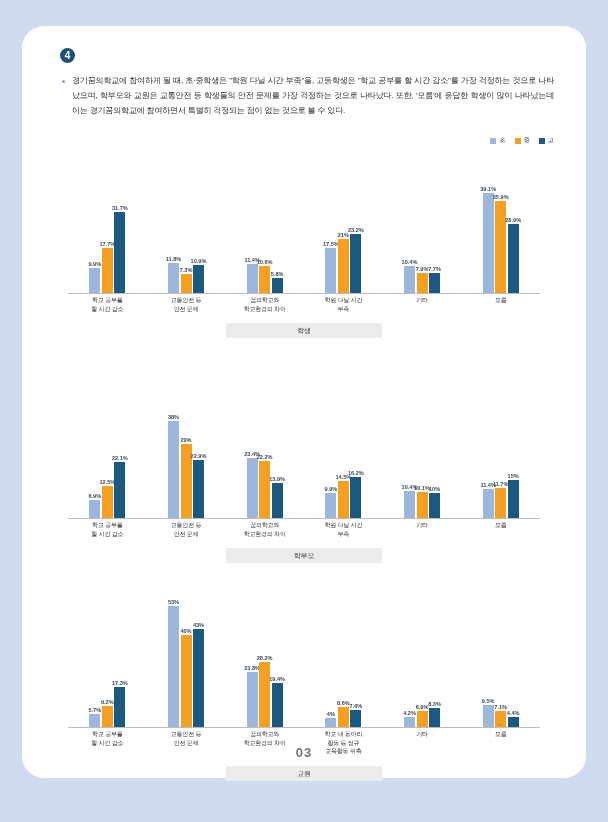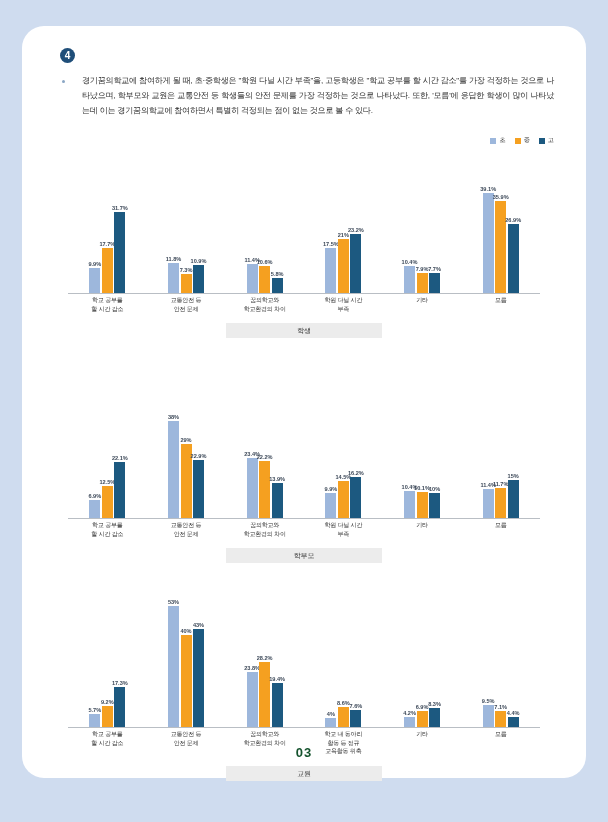--- a/index.html
+++ b/index.html
@@ -29,21 +29,21 @@
     display:flex; align-items:center; justify-content:center;
     line-height:1;
   }
   .title-text {
     font-size:13.2px; font-weight:bold; color:#1b3a5c;
     letter-spacing:-0.4px;
   }
   .body-block {
     position:absolute; left:40px; top:48px; width:492px;
   }
-  .bullet-row { display:flex; gap:17px; }
+  .bullet-row { display:flex; gap:7px; }
   .bullet-dot {
     width:3px;height:3px;background:#8aa6c4;border-radius:50%;
     margin-top:6px; flex:0 0 auto;
   }
   .body-text {
     font-size:8.1px; line-height:1.85; color:#2a2a2a;
     letter-spacing:-0.25px; text-align:justify;
   }
   
   .legend {
@@ -442,14 +442,14 @@
 학교환경의 차이</div>
         <div class="cat">학교 내 동아리
 활동 등 정규
 교육활동 위축</div>
         <div class="cat">기타</div>
         <div class="cat">모름</div>
       </div>
       <div class="section-tag">교원</div>
     </div>
 
-  <div class="page-no" style="color:#14532d;">03</div>
+  <div class="page-no" style="color:#737373;">03</div>
 </div>
 
 </body></html>

